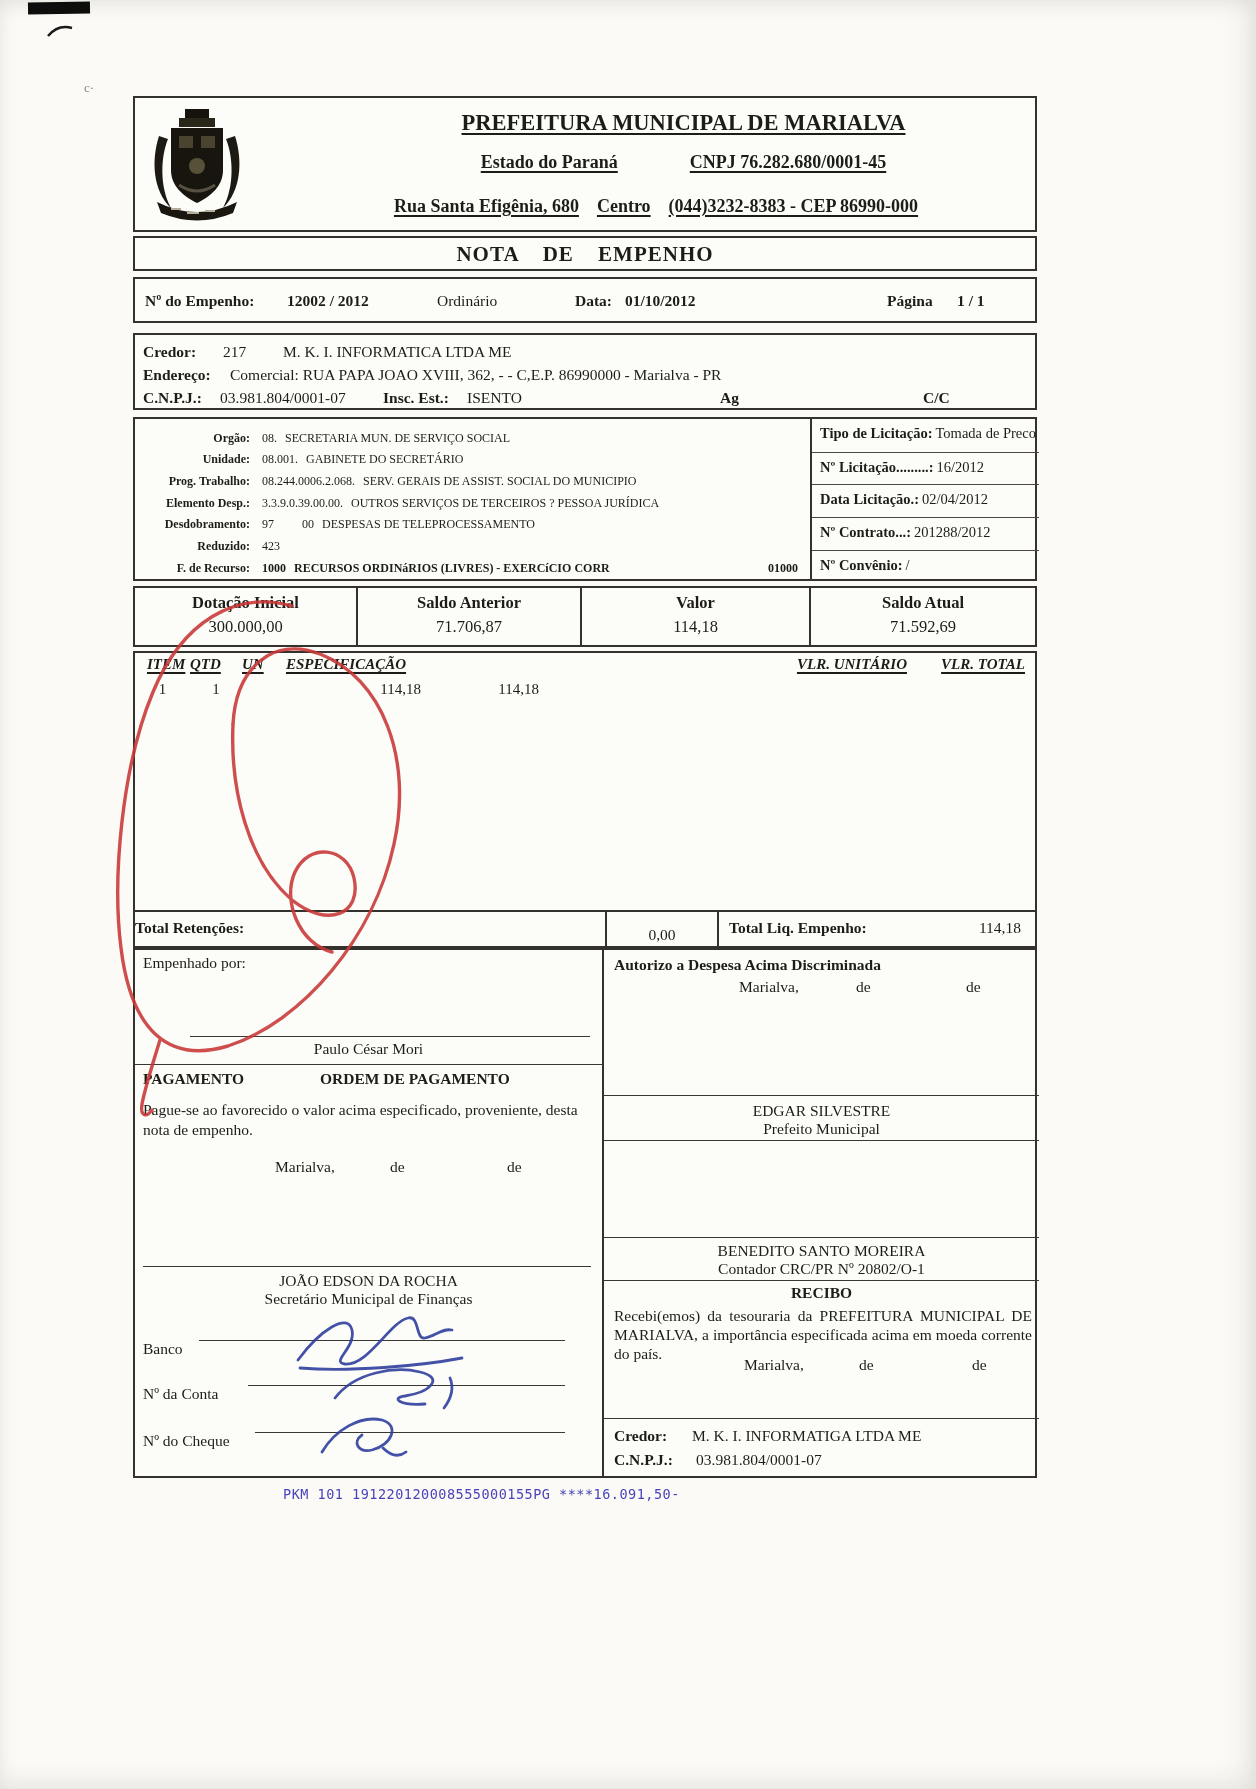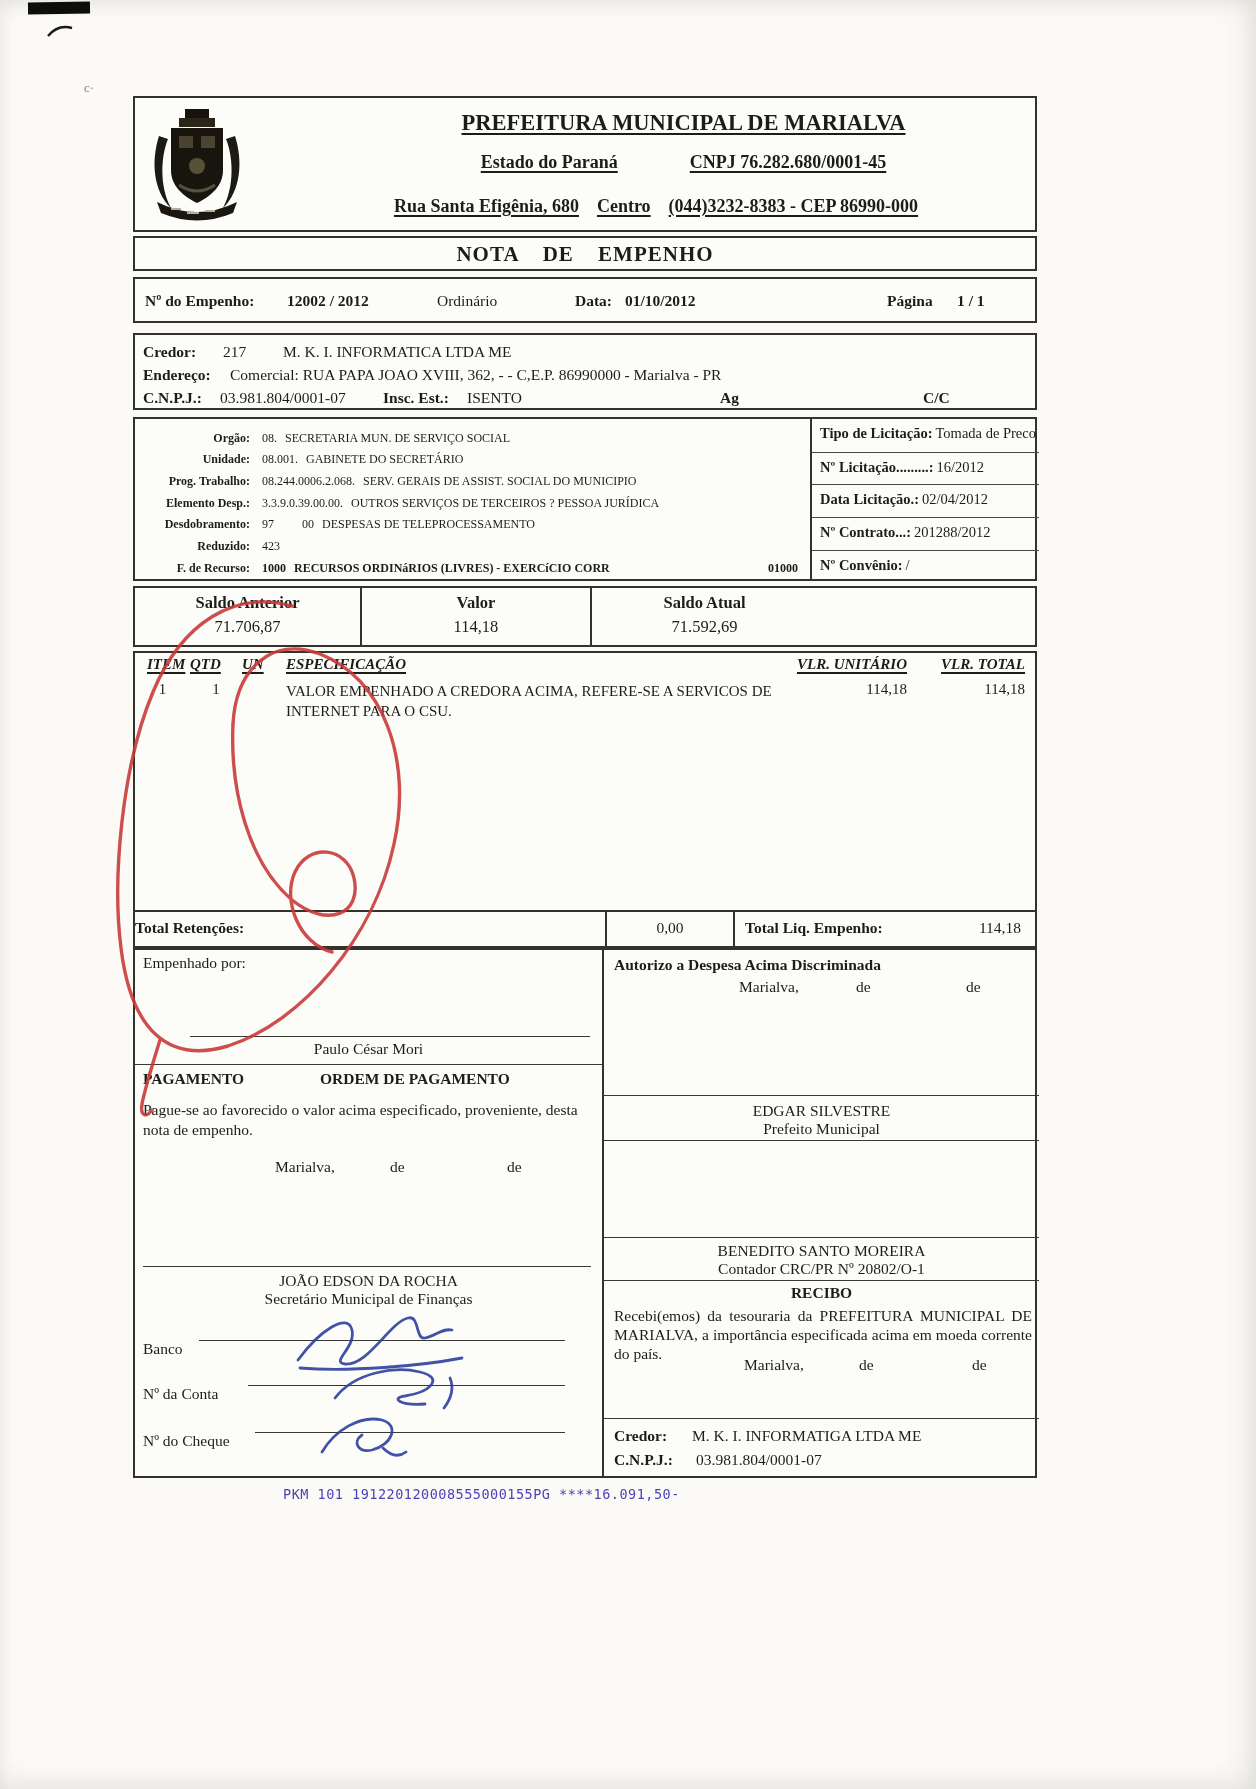--- a/index.html
+++ b/index.html
@@ -54,21 +54,21 @@
   .c-qtd{width:52px;flex:none}
   .c-un{width:44px;flex:none}
   .c-spec{flex:1}
   .c-unit{width:135px;flex:none;text-align:right}
   .c-total{width:128px;flex:none;text-align:right;padding-right:10px}
   .it-row .c-item,.it-row .c-qtd{text-align:center;padding-left:0}
   .spec-text{width:445px;line-height:20px}
   .it-fill{flex:1}
   .it-totals{display:flex;height:36px;border-top:2px solid #34322c;font-size:15.5px}
   .t1{width:470px;flex:none;text-align:left;font-weight:700;padding:7px 10px 0 0}
-  .t2{width:128px;flex:none;text-align:center;border-left:2px solid #34322c;padding-top:7px}
+  .t2{width:112px;flex:none;text-align:center;border-left:2px solid #34322c;padding-top:14px}
   .t3{width:214px;flex:none;border-left:2px solid #34322c;font-weight:700;padding:7px 0 0 10px}
   .t4{flex:1;text-align:right;padding:7px 14px 0 0}
 
   
   .col-l{position:absolute;left:0;top:0;width:467px;height:100%}
   .col-r{position:absolute;left:467px;top:0;width:437px;height:100%;border-left:2px solid #34322c}
   .hline{position:absolute;border-top:1.5px solid #3a3832}
   .sig-line{position:absolute;border-bottom:1.5px solid #3a3832}
   .cw{left:0;width:100%;text-align:center}
 
@@ -198,20 +198,24 @@
           <span class="lic-lab">Nº Contrato...:</span><span class="lic-val">201288/2012</span>
         </div>
         <div class="lic-row">
           <span class="lic-lab">Nº Convênio:</span><span class="lic-val">/</span>
         </div>
       </div>
     </div>
 
     <div class="box" style="top:490px;height:61px">
       <div class="amt">
+        <div class="amt-col" style="width:222px">
+          <div class="amt-h">Dotação Inicial</div>
+          <div class="amt-v">300.000,00</div>
+        </div>
         <div class="amt-col" style="width:225px">
           <div class="amt-h">Saldo Anterior</div>
           <div class="amt-v">71.706,87</div>
         </div>
         <div class="amt-col" style="width:230px">
           <div class="amt-h">Valor</div>
           <div class="amt-v">114,18</div>
         </div>
         <div class="amt-col" style="width:227px">
           <div class="amt-h">Saldo Atual</div>
@@ -226,21 +230,20 @@
         <span class="c-qtd b i u">QTD</span>
         <span class="c-un b i u">UN</span>
         <span class="c-spec"><span class="b i u">ESPECIFICAÇÃO</span></span>
         <span class="c-unit"><span class="b i u">VLR. UNITÁRIO</span></span>
         <span class="c-total"><span class="b i u">VLR. TOTAL</span></span>
       </div>
       <div class="it-row">
         <span class="c-item">1</span>
         <span class="c-qtd">1</span>
         <span class="c-un"></span>
-        <span class="c-spec"><span class="spec-text">VALOR EMPENHADO A CREDORA ACIMA, REFERE-SE A SERVICOS DE INTERNET PARA O CSU.</span></span>
         <span class="c-unit">114,18</span>
         <span class="c-total">114,18</span>
       </div>
       <div class="it-fill"></div>
       <div class="it-totals">
         <span class="t1">Total Retenções:</span>
         <span class="t2">0,00</span>
         <span class="t3">Total Liq. Empenho:</span>
         <span class="t4">114,18</span>
       </div>

